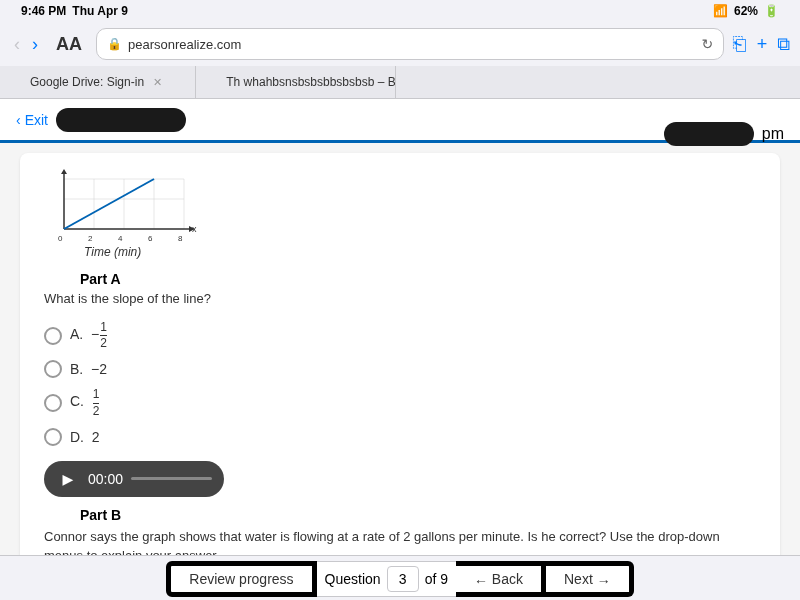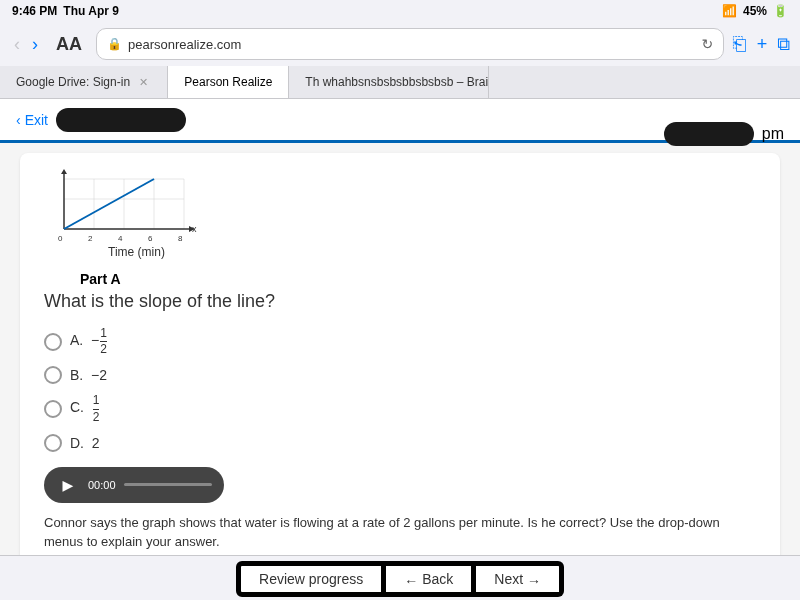--- a/index.html
+++ b/index.html
@@ -4,21 +4,21 @@
   <style>
     * { box-sizing: border-box; margin: 0; padding: 0; }
     body { font-family: -apple-system, BlinkMacSystemFont, 'Segoe UI', sans-serif; background: #d1d1d6; width: 800px; height: 600px; overflow: hidden; }
 
     
     .status-bar {
       background: #f2f2f7;
       display: flex;
       justify-content: space-between;
       align-items: center;
-      padding: 4px 12px;
+      padding: 4px 21px;
       font-size: 12px;
       font-weight: 600;
       height: 22px;
     }
     .status-left { display: flex; gap: 6px; align-items: center; }
     .status-right { display: flex; gap: 6px; align-items: center; }
 
     
     .browser-chrome {
       background: #f2f2f7;
@@ -69,21 +69,21 @@
 
     
     .tabs-bar {
       display: flex;
       background: #e8e8ed;
       height: 32px;
     }
     .tab {
       display: flex;
       align-items: center;
-      padding: 0 16px;
+      padding: 0 30px;
       font-size: 12px;
       color: #333;
       border-right: 1px solid #c8c8cc;
       background: #e8e8ed;
       cursor: pointer;
       position: relative;
       gap: 6px;
       max-width: 200px;
       overflow: hidden;
       white-space: nowrap;
@@ -163,21 +163,21 @@
 
     
     .part-label {
       font-weight: bold;
       font-size: 14px;
       margin-bottom: 4px;
       margin-top: 10px;
       padding-left: 36px;
     }
     .part-question {
-      font-size: 18px;
+      font-size: 13px;
       color: #333;
       margin-bottom: 10px;
     }
 
     
     .options-list { list-style: none; }
     .option-item {
       display: flex;
       align-items: center;
       gap: 8px;
@@ -211,21 +211,21 @@
       height: 24px;
       background: none;
       border: none;
       color: white;
       font-size: 14px;
       cursor: pointer;
       display: flex;
       align-items: center;
       justify-content: center;
     }
-    .time-display { color: white; font-size: 11px; }
+    .time-display { color: white; font-size: 14px; }
     .progress-bar {
       flex: 1;
       height: 3px;
       background: #888;
       border-radius: 2px;
     }
 
     
     .part-b-text {
       font-size: 13px;
@@ -296,21 +296,21 @@
 </head>
 <body>
 
 <div class="status-bar">
   <div class="status-left">
     <span>9:46 PM</span>
     <span>Thu Apr 9</span>
   </div>
   <div class="status-right">
     <span>📶</span>
-    <span>45%</span>
+    <span>62%</span>
     <span>🔋</span>
   </div>
 </div>
 
 <div class="browser-chrome">
   <div class="browser-toolbar">
     <div class="nav-buttons">
       <button class="nav-btn disabled">‹</button>
       <button class="nav-btn">›</button>
     </div>
@@ -324,23 +324,20 @@
       <button class="toolbar-action-btn">⎗</button>
       <button class="toolbar-action-btn">+</button>
       <button class="toolbar-action-btn">⧉</button>
     </div>
   </div>
 
   <div class="tabs-bar">
     <div class="tab">
       <span>Google Drive: Sign-in</span>
       <span class="tab-close">✕</span>
-    </div>
-    <div class="tab active">
-      <span>Pearson Realize</span>
     </div>
     <div class="tab">
       <span>Th whahbsnsbsbsbbsbsbsb – Brainly.com</span>
     </div>
   </div>
 </div>
 
 <div class="app-header">
   <div style="display:flex;align-items:center;gap:8px;">
     <button class="exit-btn">
@@ -380,21 +377,21 @@
         <line x1="20" y1="60" x2="110" y2="10" stroke="#0064b4" stroke-width="2"></line>
 
         <text x="14" y="72" font-size="8" fill="#333">0</text>
         <text x="44" y="72" font-size="8" fill="#333">2</text>
         <text x="74" y="72" font-size="8" fill="#333">4</text>
         <text x="104" y="72" font-size="8" fill="#333">6</text>
         <text x="134" y="72" font-size="8" fill="#333">8</text>
         <text x="148" y="63" font-size="9" fill="#333">x</text>
 
       </svg>
-      <div style="font-size:12px;color:#333;margin-left:64px;margin-top:-4px;">Time (min)</div>
+      <div style="font-size:12px;color:#333;margin-left:40px;margin-top:-4px;font-style:italic;">Time (min)</div>
     </div>
 
     <div>
       <div class="part-label">Part A</div>
       <div class="part-question">What is the slope of the line?</div>
       <ul class="options-list">
         <li class="option-item">
           <div class="option-radio"></div>
           <span class="option-label">A. &nbsp;−<span class="fraction">
                 <span class="fraction-num">1</span>
@@ -419,24 +416,30 @@
       </ul>
     </div>
 
     <div class="audio-player">
       <button class="play-btn">▶</button>
       <span class="time-display">00:00</span>
       <div class="progress-bar"></div>
     </div>
 
     <div>
+      <div class="part-label">Part B</div>
       <div class="part-b-text">Connor says the graph shows that water is flowing at a rate of 2 gallons per minute. Is he correct? Use the drop-down menus to explain your answer.</div>
 
     </div>
 
   </div>
 </div>
 
 <div class="footer">
   <button class="footer-btn review-btn">Review progress</button>
+  <div class="question-display">
+    <span>Question</span>
+    <input class="question-input" type="text" value="3" style="">
+    <span>of 9</span>
+  </div>
   <button class="footer-btn back-btn">← Back</button>
   <button class="footer-btn next-btn">Next →</button>
 </div>
 
 </body></html>

